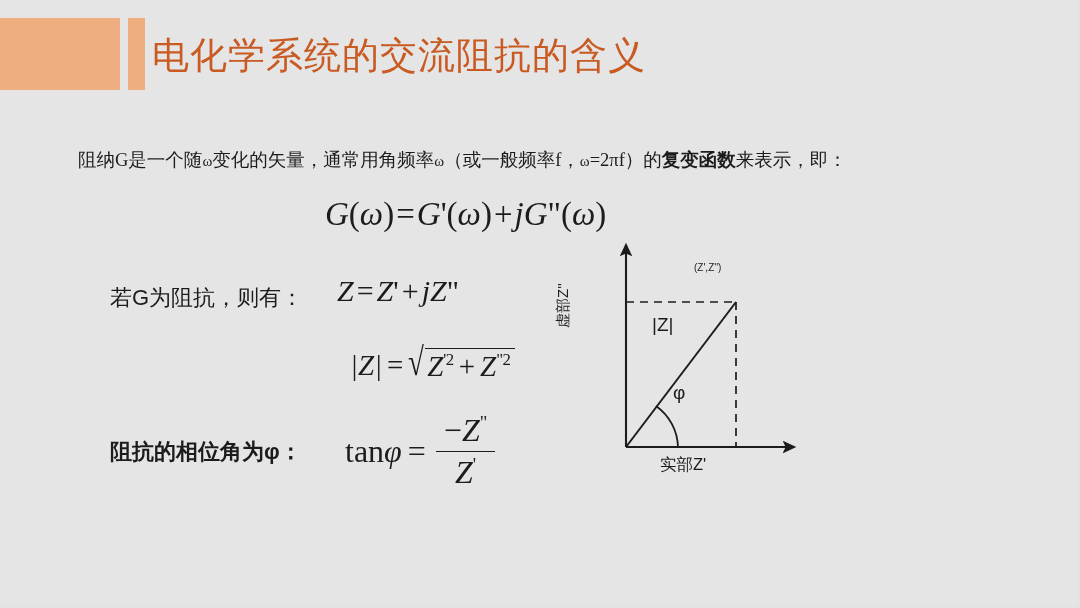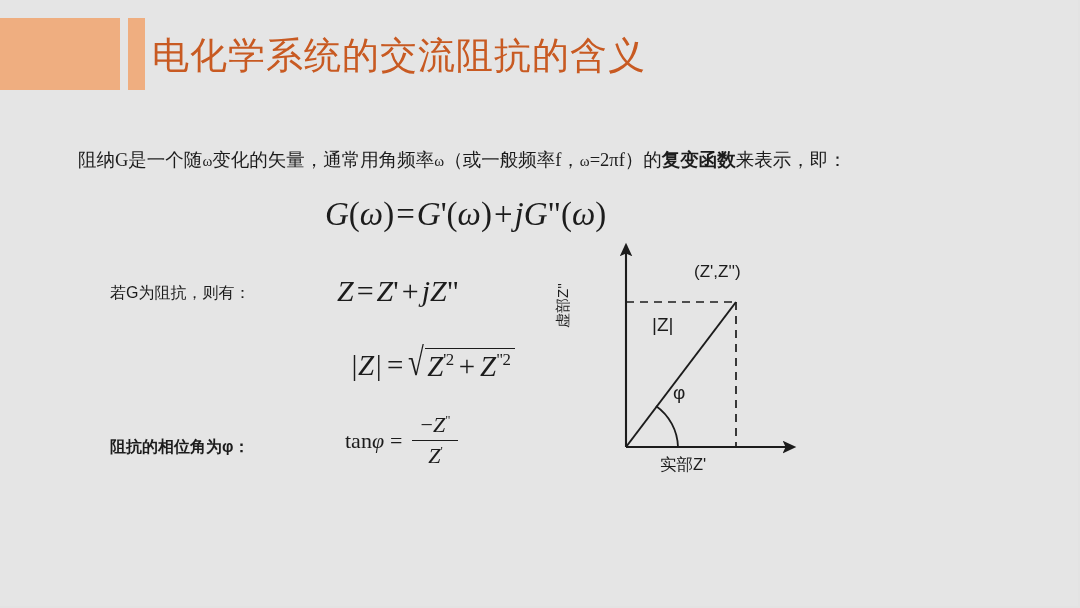--- a/index.html
+++ b/index.html
@@ -82,21 +82,21 @@
     left: 325px;
     top: 192px;
     font-size: 33px;
     line-height: 44px;
   }
   .eq-main .op { font-style: normal; padding: 0 2px; }
 
   
   .row-label {
     position: absolute;
-    font-size: 16px;
+    font-size: 22px;
     color: #1c1c1c;
     white-space: nowrap;
     font-family: "Liberation Sans", sans-serif;
   }
   .r1 { left: 110px; top: 283px; }
   .r2 { left: 110px; top: 357px; }
   .r3 { left: 110px; top: 437px; font-weight: bold; }
 
   .eq-z {
     position: absolute;
@@ -136,21 +136,21 @@
     padding: 1px 4px 0 2px;
     margin-left: -2px;
   }
   sup.pr { font-style: normal; font-size: 0.58em; vertical-align: super; letter-spacing: -0.5px; }
 
   
   .eq-tan {
     position: absolute;
     left: 345px;
     top: 412px;
-    font-size: 22px;
+    font-size: 32px;
     display: flex;
     align-items: center;
   }
   .eq-tan .op { font-style: normal; padding: 0 6px; }
   .frac {
     display: inline-flex;
     flex-direction: column;
     align-items: center;
     vertical-align: middle;
     margin-left: 4px;
@@ -170,21 +170,21 @@
     top: 232px;
     width: 260px;
     height: 255px;
   }
   .diag-label {
     position: absolute;
     font-family: "Liberation Sans", sans-serif;
     color: #1c1c1c;
     white-space: nowrap;
   }
-  .lbl-point { left: 134px; top: 30px; font-size: 17px; }
+  .lbl-point { left: 134px; top: 30px; font-size: 10px; }
   .lbl-mod   { left: 92px;  top: 82px;  font-size: 19px; }
   .lbl-phi   { left: 113px; top: 150px; font-size: 19px; }
   .lbl-x     { left: 100px;  top: 222px; font-size: 16.5px; }
   .lbl-y {
     left: -6px;
     top: 96px;
     font-size: 15px;
     transform: rotate(-90deg);
     transform-origin: left top;
   }

